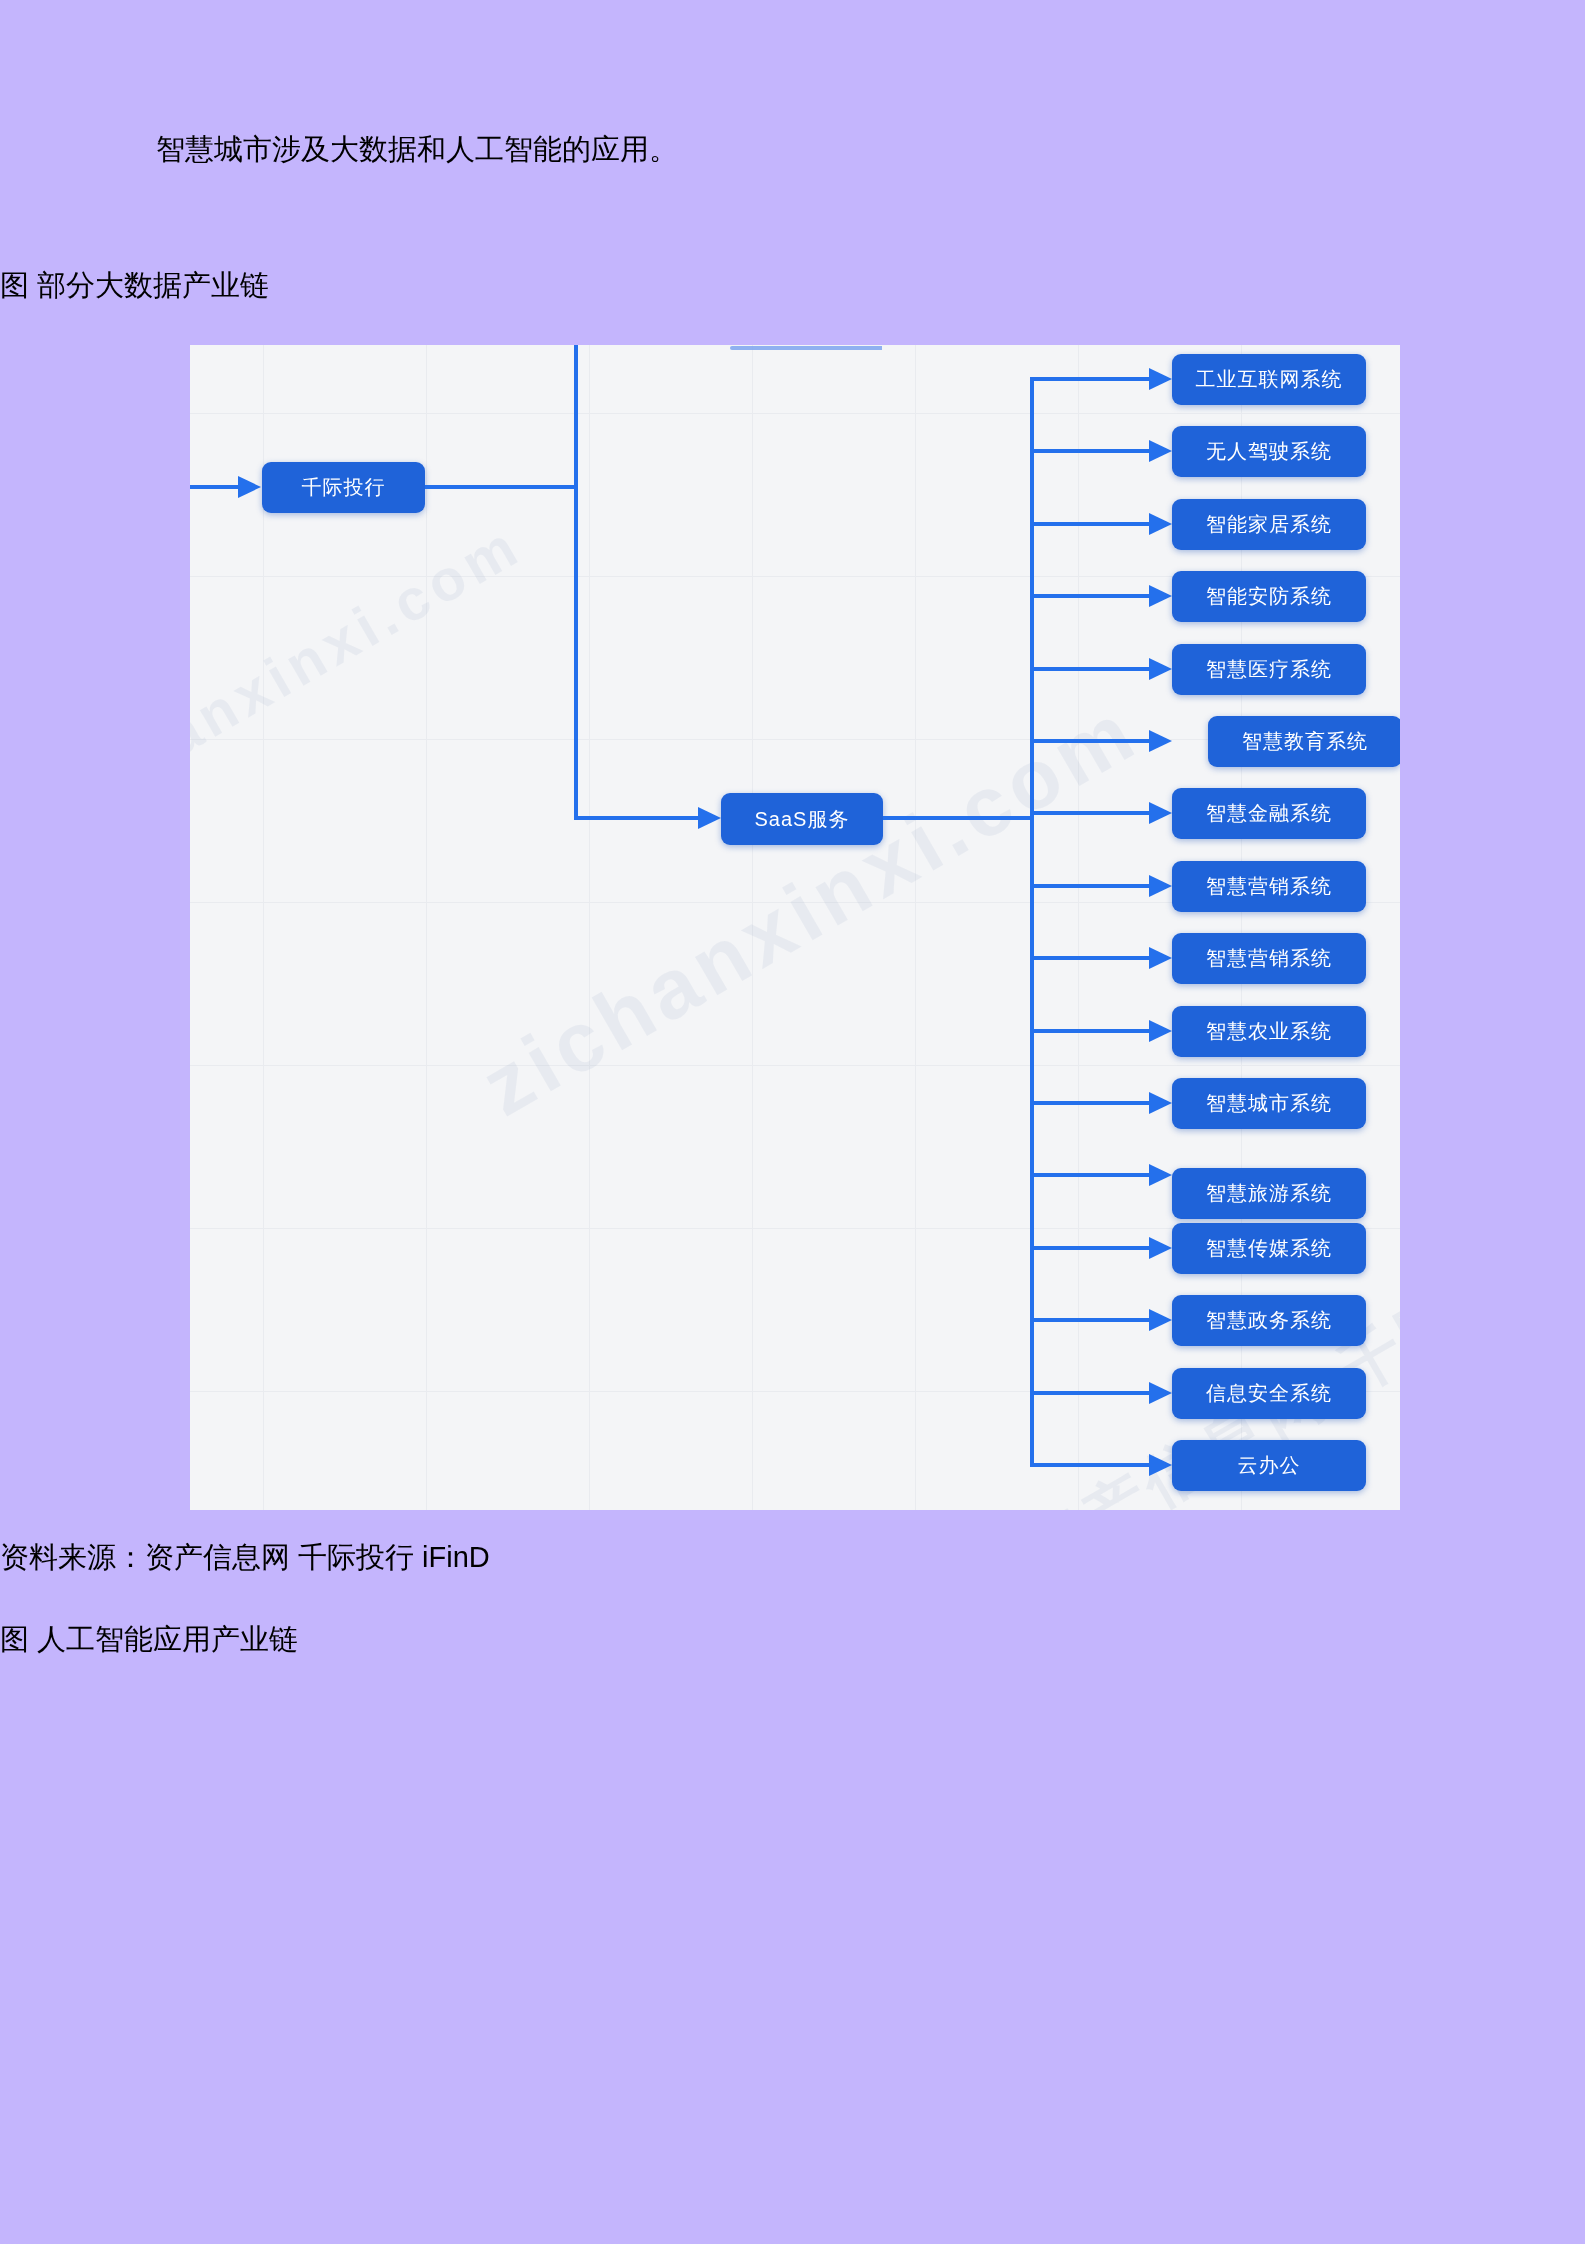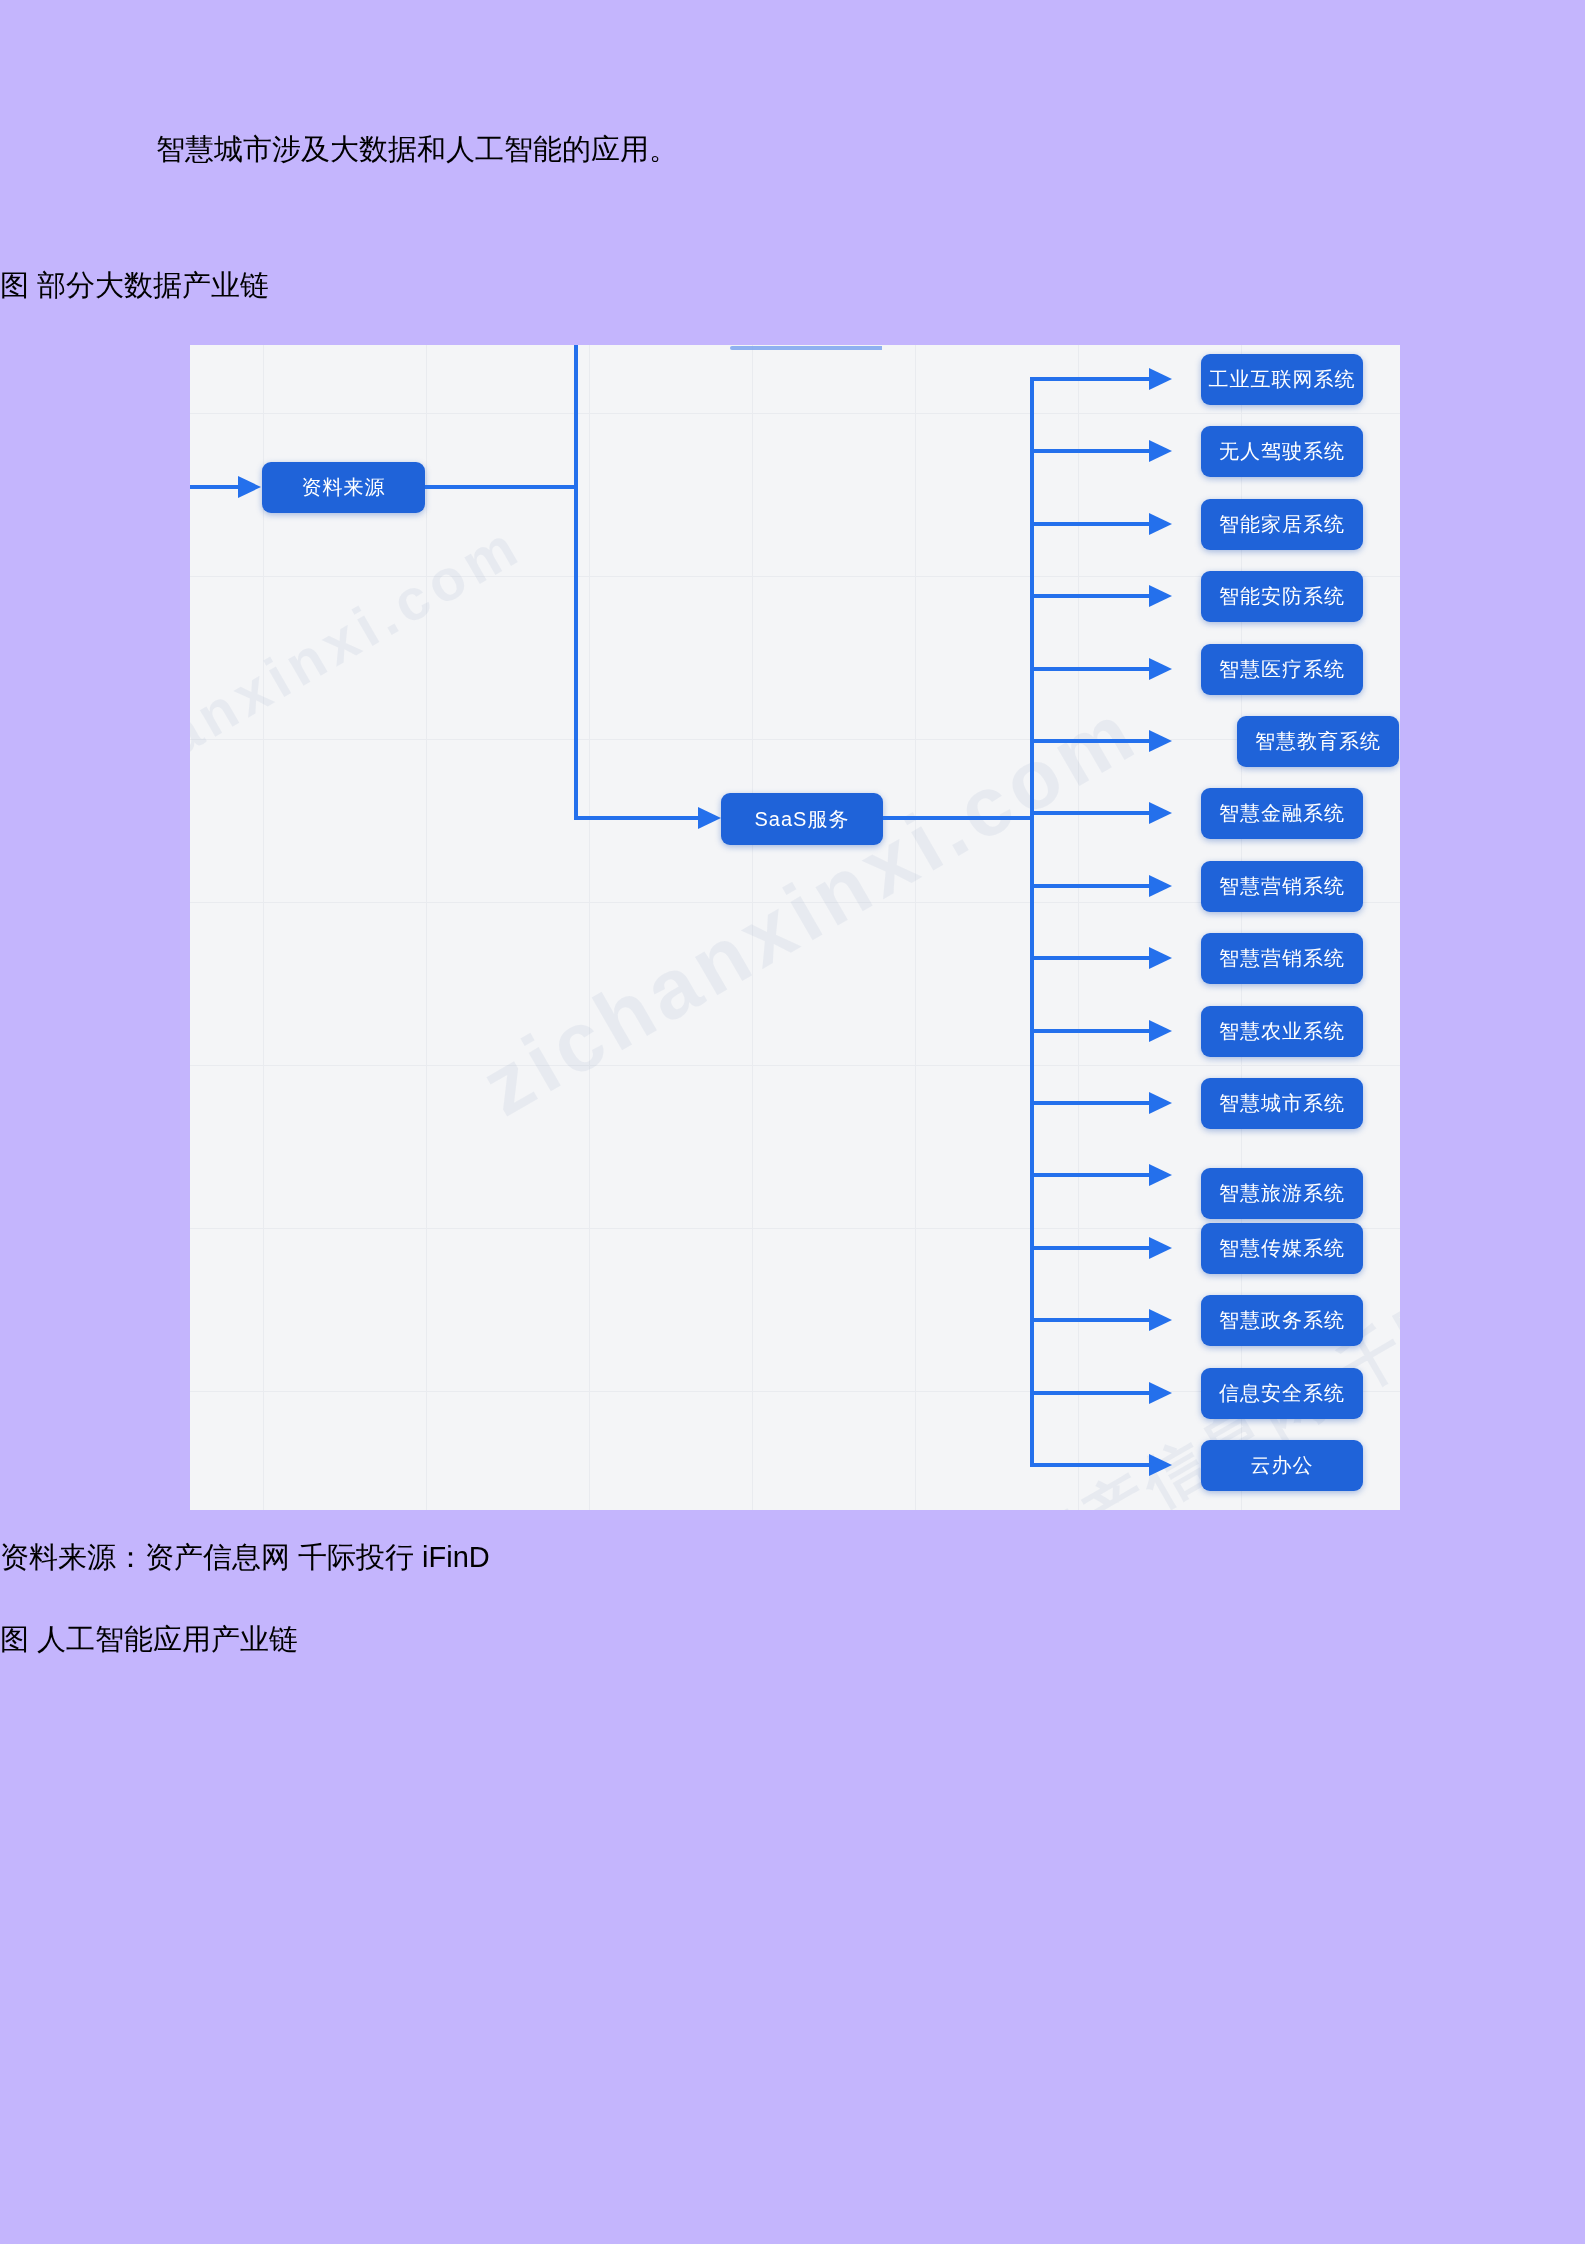--- a/index.html
+++ b/index.html
@@ -44,21 +44,21 @@
 
   .arrow{position:absolute;width:0;height:0;
          border-top:11px solid transparent;border-bottom:11px solid transparent;
          border-left:23px solid var(--line);}
 
   .node{position:absolute;display:flex;align-items:center;justify-content:center;
         background:var(--node-fill);color:#fff;font-size:20px;letter-spacing:1px;
         border-radius:9px;box-shadow:0 2px 6px rgba(21,75,180,0.35);white-space:nowrap;}
   .root{left:72px;top:117px;width:163px;height:51px;}
   .mid{left:531px;top:448px;width:162px;height:52px;}
-  .leaf{left:1011px;width:162px;height:51px;font-family:Liberation Serif, serif;}
+  .leaf{left:982px;width:194px;height:51px;font-family:Liberation Serif, serif;}
 </style>
 </head>
 <body>
 
 <div class="page">
 
   <div class="intro">智慧城市涉及大数据和人工智能的应用。</div>
 
   <div class="caption cap-fig1">图 部分大数据产业链</div>
 
@@ -66,21 +66,21 @@
 
     <div class="wm wm1">zichanxinxi.com</div>
     <div class="wm wm2">资产信息网 千际投行</div>
     <div class="wm wm3">zichanxinxi.com</div>
 
     <div class="remnant" style="left:540px;top:1px;width:152px;"></div>
 
     <div class="hline" style="left:0;top:140px;width:48px;"></div>
     <div class="arrow" style="left:48px;top:131px;"></div>
 
-    <div class="node root">资料来源</div>
+    <div class="node root">千际投行</div>
 
     <div class="hline" style="left:235px;top:140px;width:153px;"></div>
     <div class="vline" style="left:384px;top:0;height:475px;"></div>
     <div class="hline" style="left:384px;top:471px;width:124px;"></div>
     <div class="arrow" style="left:508px;top:462px;"></div>
 
     <div class="node mid">SaaS服务</div>
 
     <div class="hline" style="left:693px;top:471px;width:151px;"></div>
     <div class="vline" style="left:840px;top:33px;height:1089px;"></div>

